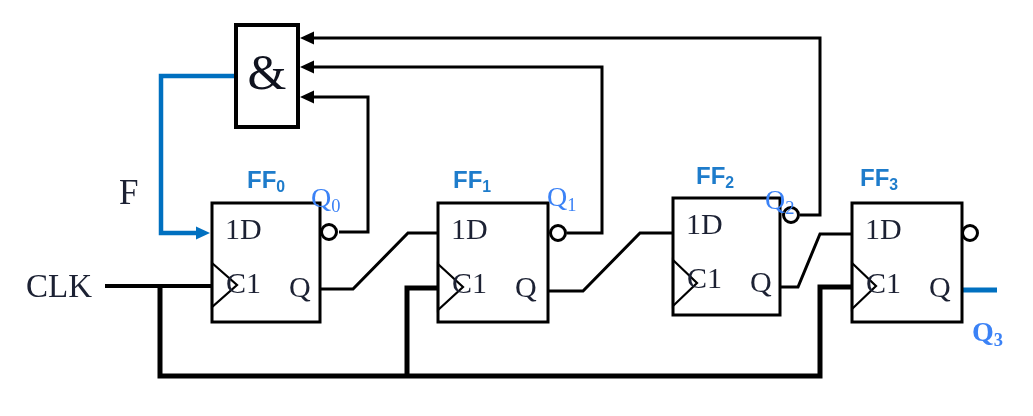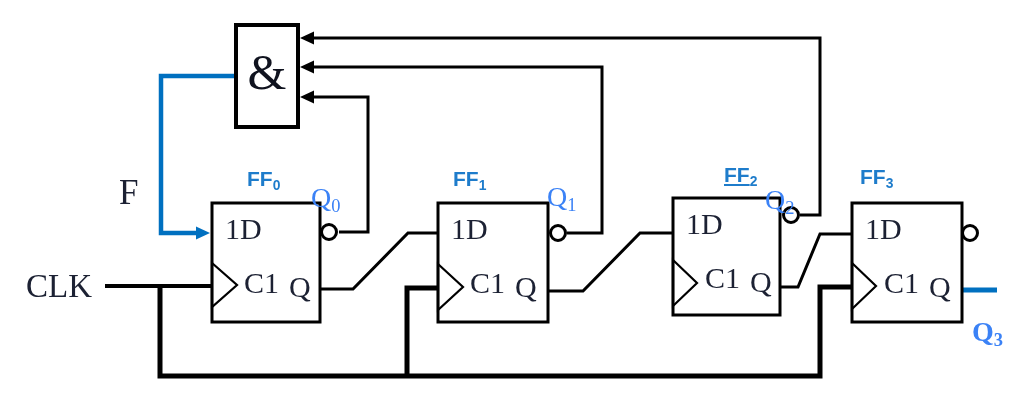--- a/index.html
+++ b/index.html
@@ -18,39 +18,39 @@
   .tri{fill:none;stroke:#000;stroke-width:2.2;}
   .bub{fill:#fff;stroke:#000;stroke-width:3;}
   .ah{fill:#000;}
   .ahblue{fill:var(--wire-blue,#0070C0);}
   
   .lab{position:absolute;color:#1c2133;line-height:1;white-space:nowrap;}
   .lab-clk{left:26px;top:270px;font-size:33px;}
   .lab-f{left:119px;top:175px;font-size:35px;}
   .lab-amp{left:236px;top:47px;width:62px;text-align:center;font-size:50px;color:#10131f;}
   .ff-name{position:absolute;font-family:"Liberation Sans",sans-serif;font-weight:bold;
-           font-size:21px;line-height:1;color:var(--ff-label-blue,#1E7CCB);white-space:nowrap;}
+           font-size:24px;line-height:1;color:var(--ff-label-blue,#1E7CCB);white-space:nowrap;}
   .ff-name-0{left:247px;top:168px;}
   .ff-name-1{left:453px;top:168px;}
-  .ff-name-2{left:724px;top:164px;text-decoration:underline;}
+  .ff-name-2{left:696px;top:164px;}
   .ff-name-3{left:860px;top:166px;}
   .q-lab{position:absolute;font-size:28px;line-height:1;color:#3b82f6;white-space:nowrap;margin-top:24px;}
   .q-lab-0{left:311px;top:160px;}
   .q-lab-1{left:547px;top:159px;}
   .q-lab-2{left:765px;top:162px;}
   .q-lab-3{left:972px;top:294px;font-weight:bold;}
   .sub{font-size:0.66em;vertical-align:-0.28em;}
   .ff{position:absolute;padding-left:8px;}
   .ff-0{left:212px;top:203px;width:108px;height:119px;}
   .ff-1{left:438px;top:203px;width:110px;height:119px;}
   .ff-2{left:673px;top:198px;width:107px;height:117px;}
   .ff-3{left:852px;top:203px;width:110px;height:119px;}
   .ff .lbl{position:absolute;font-size:30px;line-height:1;color:#1c2133;}
   .lbl-1d{left:13px;top:11px;}
-  .lbl-c1{left:32px;top:65px;}
+  .lbl-c1{left:14px;top:65px;}
   .lbl-q{left:77px;top:69px;}
 </style>
 </head>
 <body>
 
 <div class="canvas">
 
   <svg width="1033" height="416" viewBox="0 0 1033 416">
 
     <path class="w3" d="M307 97 H368 V232 H339"></path>

